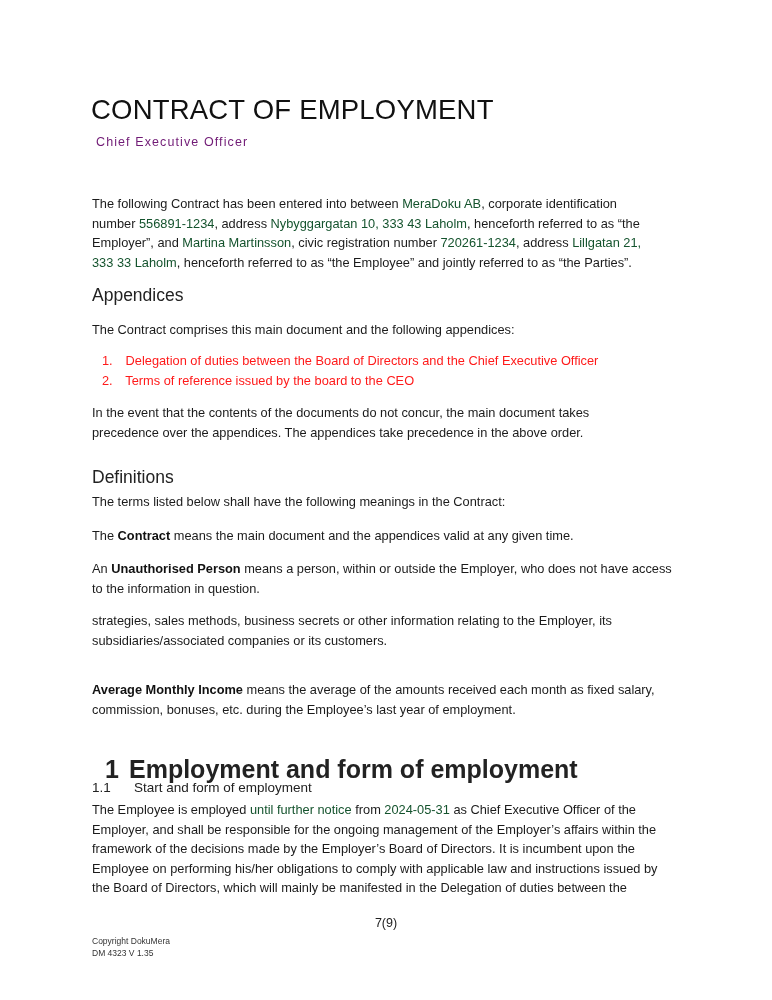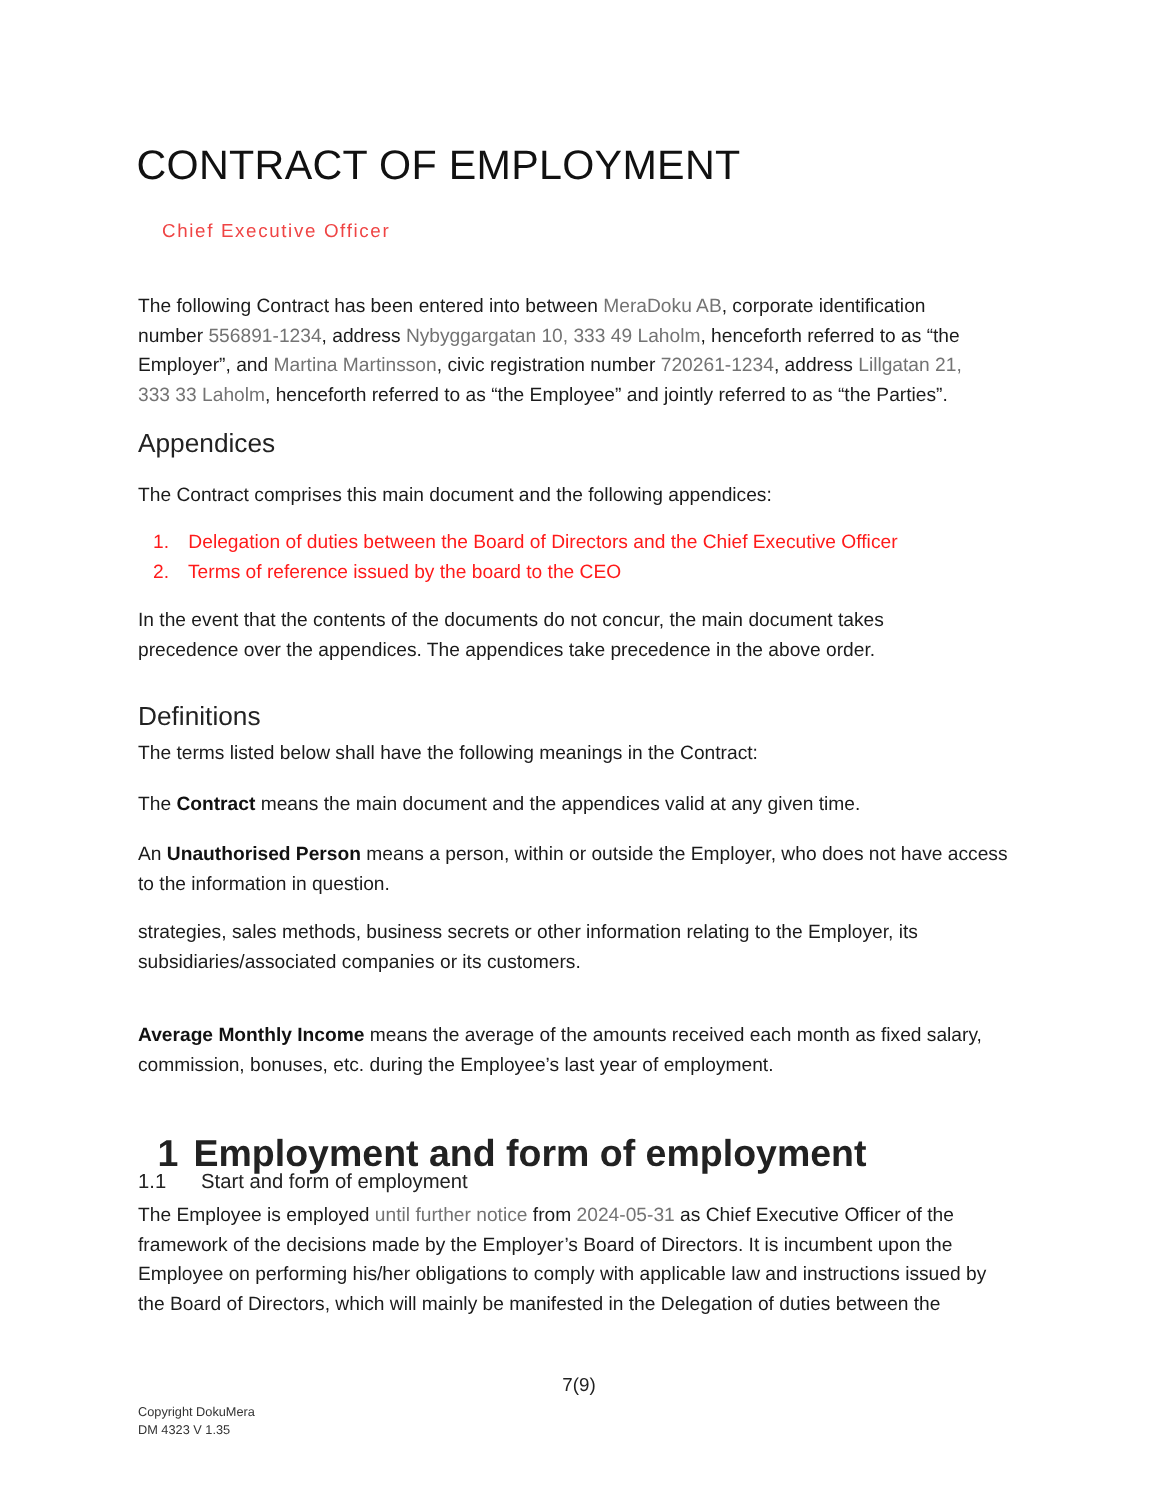--- a/index.html
+++ b/index.html
@@ -37,32 +37,32 @@
       color: #111;
       margin: 0;
       white-space: nowrap;
     }
     .subtitle {
       position: absolute;
       left: 92px;
       top: 131px;
       font-size: 12.5px;
       letter-spacing: 1.1px;
-      color: #ef4444;
-      margin: 16px;
+      color: #701a75;
+      margin: 4px;
       white-space: nowrap;
     }
     p, .txt {
       font-size: 12.8px;
       line-height: 19.5px;
       margin: 0;
       color: #1b1b1b;
     }
     .red {
-      color: #737373;
+      color: #14532d;
     }
     b {
       font-weight: bold;
       color: #111;
     }
     .h2 {
       font-size: 17.5px;
       color: #222;
       margin: 0;
       font-weight: normal;
@@ -121,21 +121,21 @@
 </head>
 <body>
 
 <div class="page">
 
   <h1 class="title">CONTRACT OF EMPLOYMENT</h1>
   <div class="subtitle">Chief Executive Officer</div>
 
   <div class="content" style="top:194px;">
     <div class="txt nowrap"><span>The following Contract has been entered into between </span><span class="red">MeraDoku AB</span><span>, corporate identification</span></div>
-    <div class="txt nowrap"><span>number </span><span class="red">556891-1234</span><span>, address </span><span class="red">Nybyggargatan 10, 333 49 Laholm</span><span>, henceforth referred to as “the</span></div>
+    <div class="txt nowrap"><span>number </span><span class="red">556891-1234</span><span>, address </span><span class="red">Nybyggargatan 10, 333 43 Laholm</span><span>, henceforth referred to as “the</span></div>
     <div class="txt nowrap"><span>Employer”, and </span><span class="red">Martina Martinsson</span><span>, civic registration number </span><span class="red">720261-1234</span><span>, address </span><span class="red">Lillgatan 21,</span></div>
     <div class="txt nowrap"><span class="red">333 33 Laholm</span><span>, henceforth referred to as “the Employee” and jointly referred to as “the Parties”.</span></div>
   </div>
 
   <div class="content" style="top:285px;">
     <div class="h2">Appendices</div>
   </div>
   <div class="content" style="top:320px;">
     <p class="nowrap">The Contract comprises this main document and the following appendices:</p>
   </div>
@@ -195,20 +195,21 @@
   </div>
 
   <div class="content" style="top:780px;">
     <div class="h3">
       <span class="num">1.1</span><span>Start and form of employment</span>
     </div>
   </div>
 
   <div class="content" style="top:800px;">
     <div class="txt nowrap"><span>The Employee is employed </span><span class="red">until further notice</span><span> from </span><span class="red">2024-05-31</span><span> as Chief Executive Officer of the</span></div>
+    <div class="txt nowrap"><span>Employer, and shall be responsible for the ongoing management of the Employer’s affairs within the</span></div>
     <div class="txt nowrap"><span>framework of the decisions made by the Employer’s Board of Directors. It is incumbent upon the</span></div>
     <div class="txt nowrap"><span>Employee on performing his/her obligations to comply with applicable law and instructions issued by</span></div>
     <div class="txt nowrap"><span>the Board of Directors, which will mainly be manifested in the Delegation of duties between the</span></div>
   </div>
 
   <div class="page-num">7(9)</div>
   <div class="footer">
     <div>Copyright DokuMera</div>
     <div>DM 4323 V 1.35</div>
   </div>

